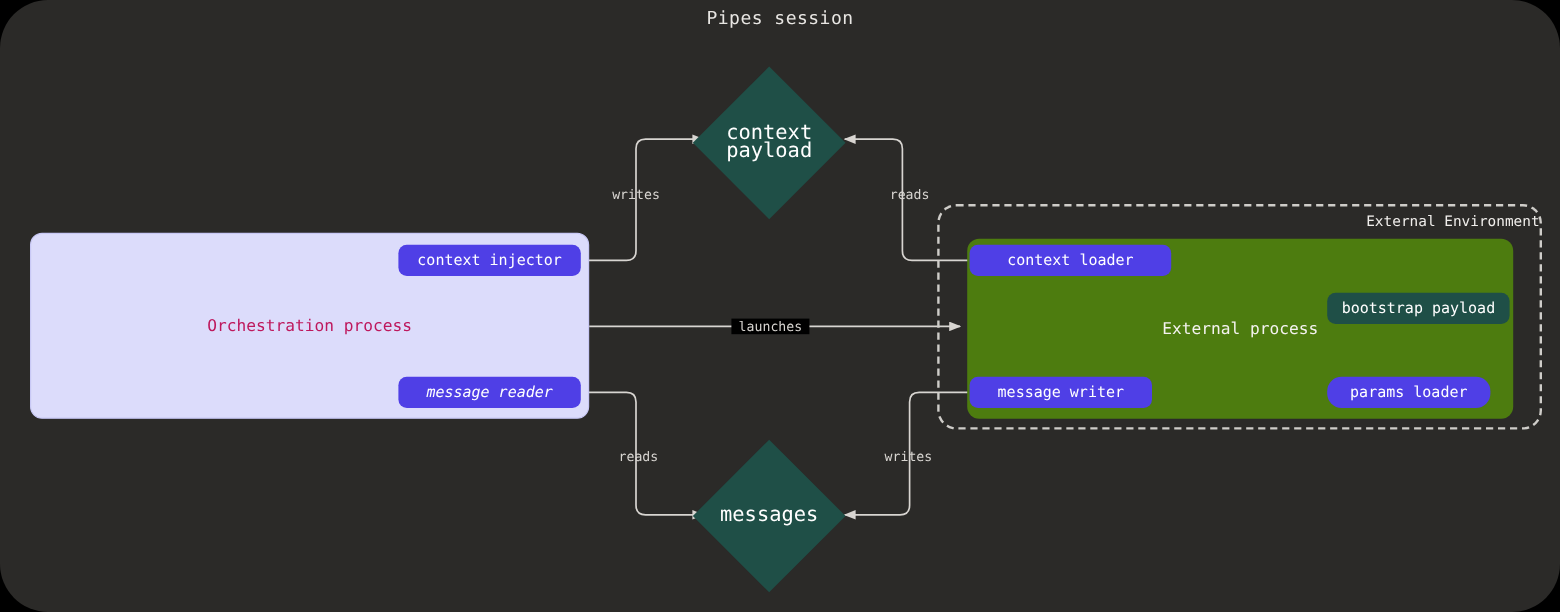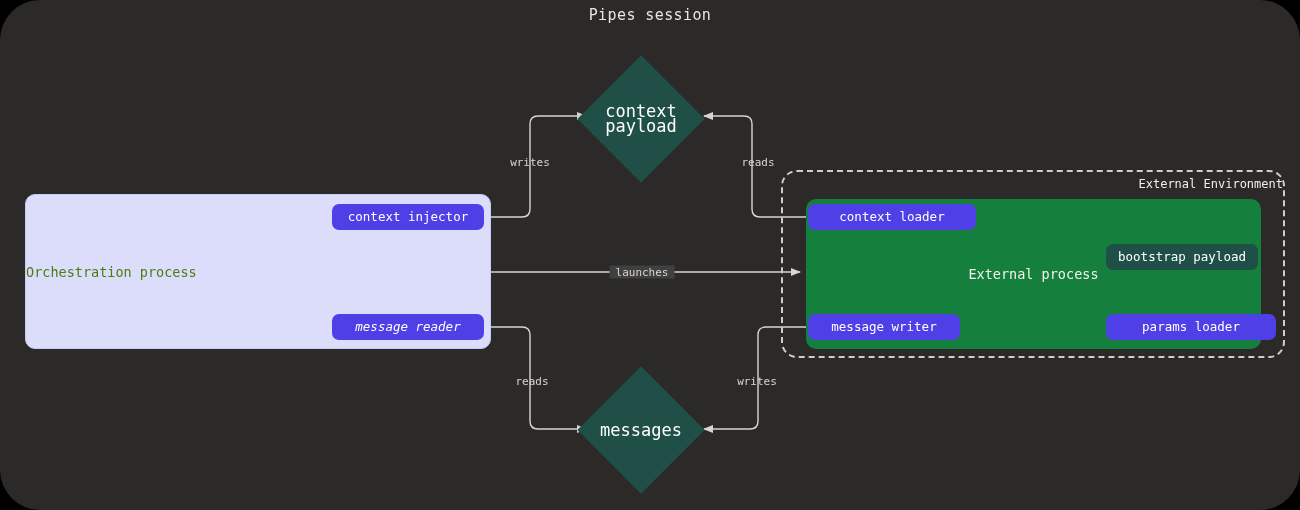--- a/index.html
+++ b/index.html
@@ -47,22 +47,22 @@
     width: 466px; height: 155px;
     background: #dcdcfb;
     border: 1px solid #c8c8f5;
     border-radius: 10px;
   }
   #orchestration .proc-label {
     position: absolute;
     left: 0; right: 0;
     top: 50%;
     transform: translateY(-50%);
-    text-align: left;
-    color: #4d7c0f;
+    text-align: center;
+    color: #be185d;
     font-size: 13.5px;
   }
 
   
   #external-env {
     left: 781px; top: 170px;
     width: 504px; height: 188px;
     border: 2px dashed #cfcdc9;
     border-radius: 16px;
     background: transparent;
@@ -72,21 +72,21 @@
     left: 0; right: 0; top: 5px;
     text-align: right;
     color: #f0eeeb;
     font-size: 12px;
   }
 
   
   #external-proc {
     left: 806px; top: 199px;
     width: 455px; height: 150px;
-    background: #15803d;
+    background: #4d7c0f;
     border-radius: 10px;
   }
   #external-proc .proc-label {
     position: absolute;
     left: 0; right: 0;
     top: 50%;
     transform: translateY(-50%);
     text-align: center;
     color: #f4f2ef;
     font-size: 13.5px;
@@ -101,21 +101,21 @@
     color: #ffffff;
     border-radius: 7px;
     font-size: 12.5px;
     text-align: center;
     white-space: nowrap;
   }
   #pill-context-injector { left: 332px; top: 204px; width: 152px; }
   #pill-message-reader   { left: 332px; top: 314px; width: 152px; font-style: italic; }
   #pill-context-loader   { left: 808px; top: 204px; width: 168px; }
   #pill-message-writer   { left: 808px; top: 314px; width: 152px; text-align: center; }
-  #pill-params-loader    { left: 1106px; top: 314px; width: 170px; }
+  #pill-params-loader    { left: 1106px; top: 314px; width: 136px; border-radius: 12px; }
 
   
   #rect-bootstrap {
     position: absolute;
     left: 1106px; top: 204px;
     width: 152px; height: 26px;
     line-height: 26px;
     background: #1f4f47;
     color: #ffffff;
     border-radius: 7px;
@@ -191,21 +191,21 @@
       <path d="M960,217 L1098,217" marker-end="url(#arrow)"></path>
 
       <path d="M884,314 L884,306 Q884,298 892,298 L1135,298 Q1143,298 1143,290 L1143,238" marker-end="url(#arrow)"></path>
 
       <path d="M1190,314 L1190,238" marker-end="url(#arrow)"></path>
     </g>
   </svg>
 
   <div class="edge-label" style="left:530px; top:162px;">writes</div>
   <div class="edge-label" style="left:758px; top:162px;">reads</div>
-  <div class="edge-label" style="left:642px; top:272px; background:#404040; padding:0 6px;">launches</div>
+  <div class="edge-label" style="left:642px; top:272px; background:#000000; padding:0 6px;">launches</div>
   <div class="edge-label" style="left:532px; top:381px;">reads</div>
   <div class="edge-label" style="left:757px; top:381px;">writes</div>
   <div class="edge-label on-gray" style="left:1029px; top:217px; background:#57534e; padding:0 6px;">consumes</div>
   <div class="edge-label on-gray" style="left:1028px; top:298px; background:#57534e; padding:0 6px;">consumes</div>
   <div class="edge-label on-gray" style="left:1181px; top:272px;">loads</div>
 
   <div class="node" id="orchestration">
     <div class="proc-label">Orchestration process</div>
   </div>
 

